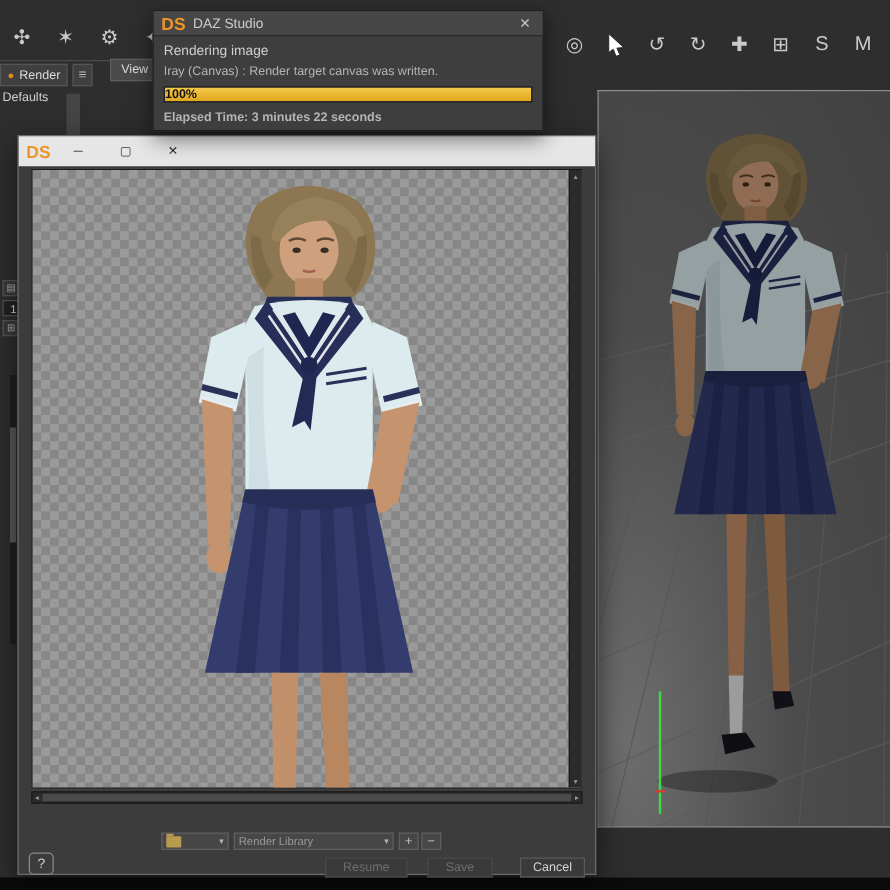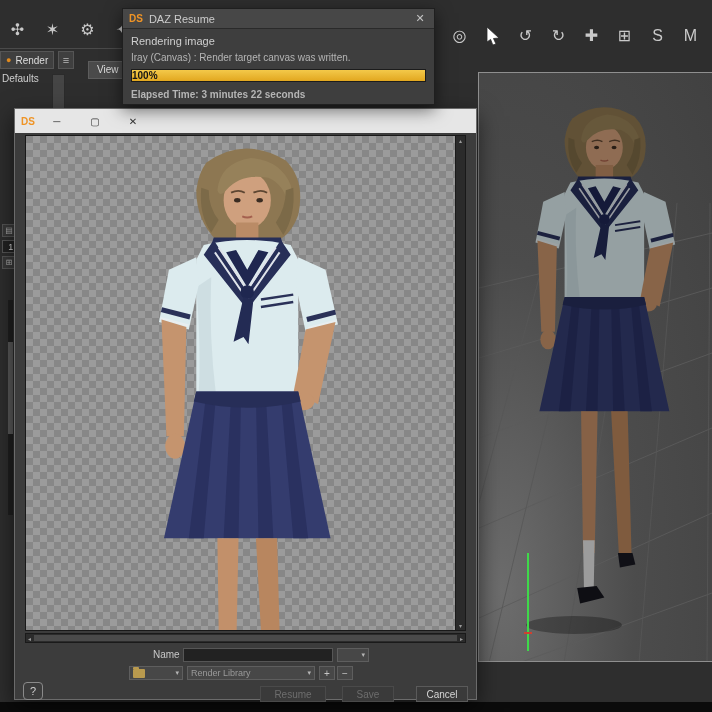--- a/index.html
+++ b/index.html
@@ -11,21 +11,21 @@
   .rtoolbar{position:absolute;left:446px;top:22px;display:flex;gap:6px;}
   .icon-btn{width:27px;height:27px;display:flex;align-items:center;justify-content:center;
             color:#c9c9c9;font-size:16px;cursor:default;}
   .icon-btn.active{color:#ffffff;}
   .panel-divider{position:absolute;left:0;top:48px;width:122px;height:1px;background:#4a4a4a;}
   .render-tab{position:absolute;left:0;top:51px;height:18px;display:flex;align-items:center;
               background:#3f3f3f;border:1px solid #555;padding:0 5px;gap:4px;font-size:10px;color:#ddd;}
   .render-tab .dot{color:#e08a1e;font-size:9px;}
   .menu-box{position:absolute;left:58px;top:51px;width:16px;height:18px;display:flex;align-items:center;
             justify-content:center;color:#bbb;background:#3f3f3f;border:1px solid #555;font-size:11px;}
-  .view-tab{position:absolute;left:88px;top:61px;height:18px;background:#4a4a4a;border:1px solid #5d5d5d;
+  .view-tab{position:absolute;left:88px;top:47px;height:18px;background:#4a4a4a;border:1px solid #5d5d5d;
             color:#ddd;font-size:10px;padding:2px 8px;}
   .defaults{position:absolute;left:2px;top:73px;font-size:10px;color:#cfcfcf;}
   .vtab{position:absolute;left:52px;top:74px;width:13px;height:58px;background:#454545;border:1px solid #2b2b2b;}
   .mini-icons{position:absolute;left:2px;top:224px;display:flex;flex-direction:column;gap:3px;}
   .mini-row{display:flex;gap:3px;}
   .mini-icon{width:14px;height:13px;display:flex;align-items:center;justify-content:center;
              color:#b5b5b5;background:#3a3a3a;border:1px solid #555;font-size:8px;}
   .spin{width:30px;height:13px;background:#222;border:1px solid #555;color:#ddd;font-size:9px;
         display:flex;align-items:center;justify-content:center;}
   .lscroll{position:absolute;left:8px;top:300px;width:5px;height:215px;background:#1f1f1f;}
@@ -37,21 +37,21 @@
             border:1px solid #8f8f8f;border-right:none;
             background:radial-gradient(ellipse at 10% 88%, #6d6d6d 0%, #4c4c4c 45%, #414141 100%);
             overflow:hidden;}
   .viewport svg{display:block;}
 
   
   .dialog{position:absolute;left:122px;top:8px;width:313px;height:97px;background:#3e3e3e;
           border:1px solid #1f1f1f;box-shadow:0 5px 16px rgba(0,0,0,.55);z-index:40;}
   .dialog .tbar{height:20px;background:#474747;display:flex;align-items:center;padding:0 6px;gap:6px;
                 border-bottom:1px solid #2a2a2a;}
-  .ds-logo{color:#ef9426;font-weight:bold;font-size:10px;}
+  .ds-logo{color:#ef9426;font-weight:bold;font-size:14px;}
   .dialog .tbar .ttl{color:#cccccc;font-size:11px;flex:1;}
   .dialog .tbar .x{color:#c2c2c2;font-size:11px;width:16px;text-align:center;cursor:default;}
   .dialog .body{padding:6px 8px 0 8px;}
   .dialog .l1{color:#cfcfcf;font-size:11px;margin-bottom:5px;}
   .dialog .l2{color:#b5b5b5;font-size:10px;margin-bottom:6px;}
   .pbar{height:13px;background:linear-gradient(#f3c94a,#e2a71f);border:1px solid #1c1c1c;
         display:flex;align-items:center;}
   .pbar span{font-size:10px;font-weight:bold;color:#141414;}
   .dialog .l3{color:#b5b5b5;font-size:10px;margin-top:7px;font-weight:bold;}
 
@@ -237,28 +237,20 @@
         <span>▾</span>
       </div>
     </div>
 
     <div class="hscroll">
       <span>◂</span>
       <div class="thumb"></div>
       <span>▸</span>
     </div>
 
-    <div class="row row1">
-      <span class="lbl" style="left:138px">Name</span>
-      <input class="field" style="left: 168px; width: 150px; top: 1px;" value="">
-      <div class="combo" style="left:322px;width:32px;top:1px">
-        <span></span>
-          <span class="car">▾</span>
-      </div>
-    </div>
 
     <div class="row row2">
       <div class="combo" style="left:114px;width:54px;top:1px">
         <span class="folder-ic"></span>
         <span class="car">▾</span>
       </div>
       <div class="combo" style="left:172px;width:128px;top:1px">
         <span>Render Library</span>
         <span class="car">▾</span>
       </div>
@@ -271,21 +263,21 @@
       <div class="btn disabled" style="right:82px;width:52px">Save</div>
       <div class="btn" style="right:8px;width:52px">Cancel</div>
     </div>
 
     <div class="help">?</div>
   </div>
 
   <div class="dialog">
     <div class="tbar">
       <span class="ds-logo">DS</span>
-      <span class="ttl">DAZ Resume</span>
+      <span class="ttl">DAZ Studio</span>
       <span class="x">✕</span>
     </div>
     <div class="body">
       <div class="l1">Rendering image</div>
       <div class="l2">Iray (Canvas) : Render target canvas was written.</div>
       <div class="pbar">
         <span>100%</span>
       </div>
       <div class="l3">Elapsed Time:  3 minutes 22 seconds</div>
     </div>

